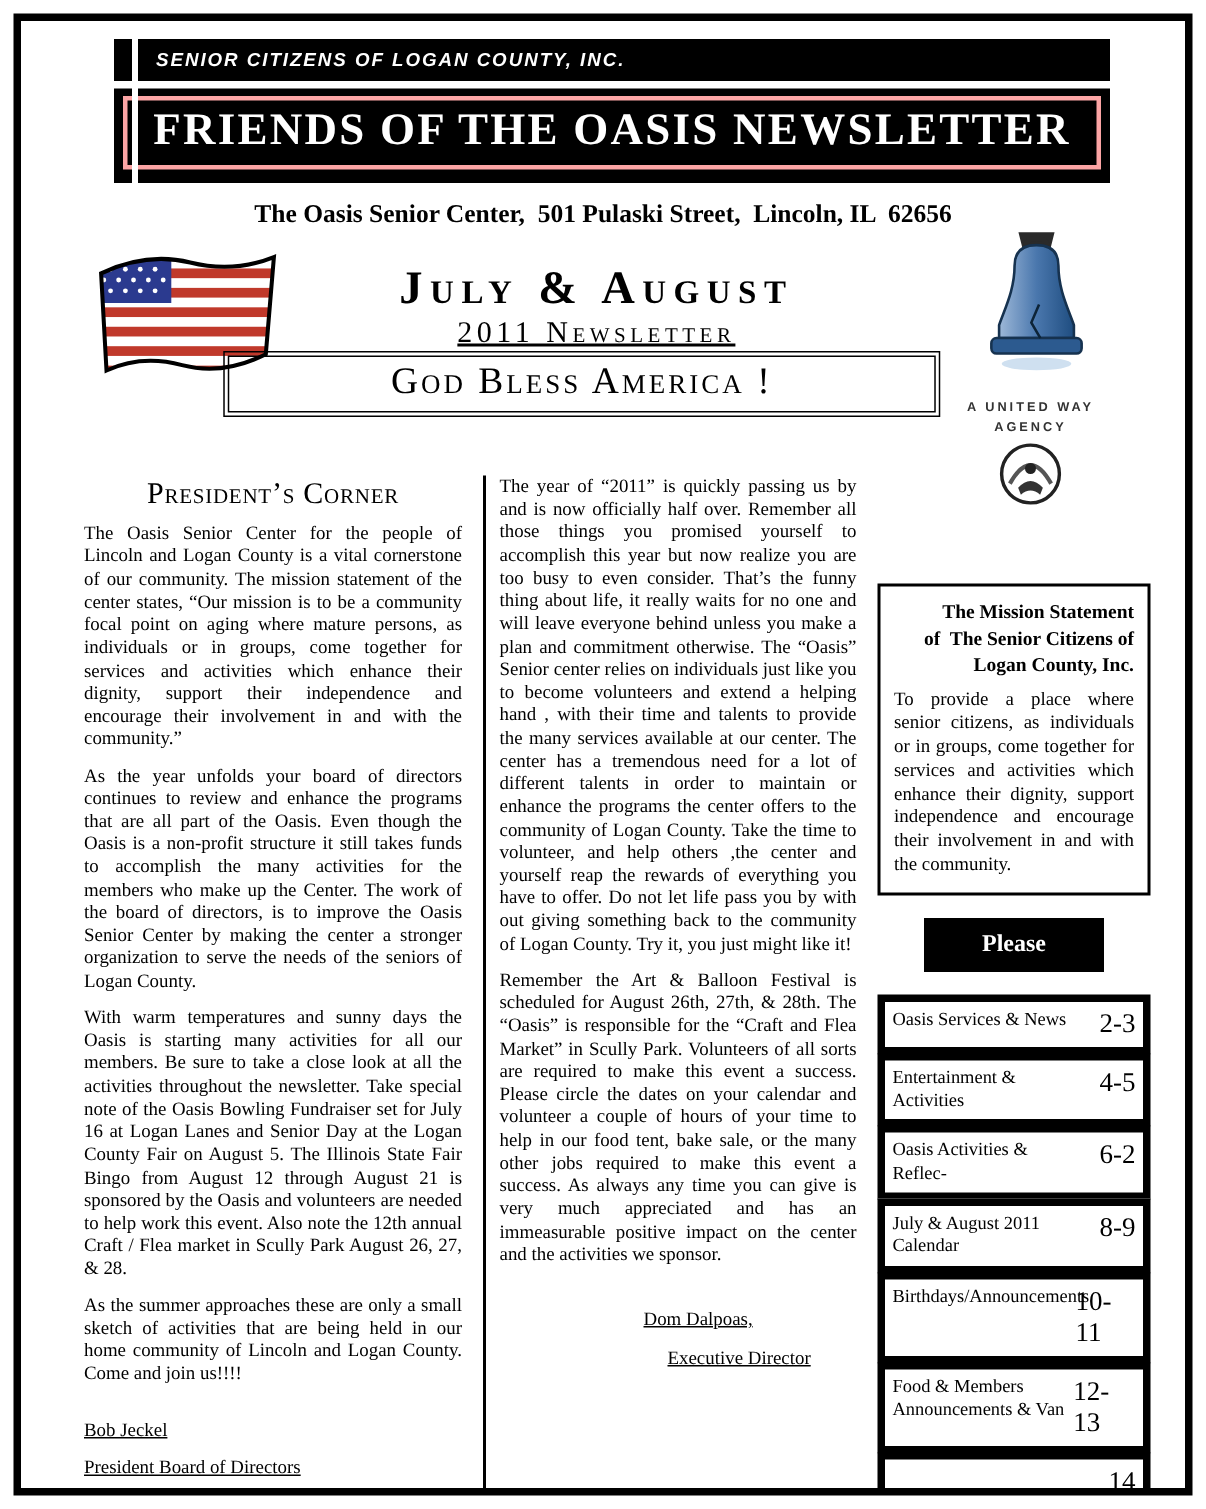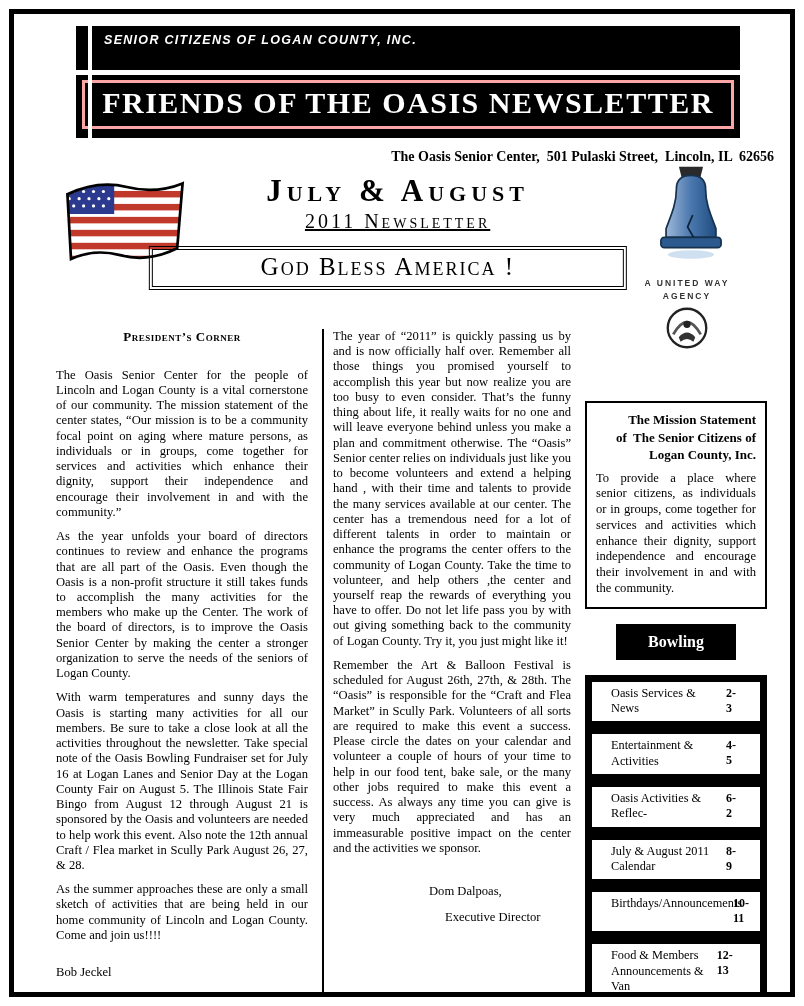--- a/index.html
+++ b/index.html
@@ -10,40 +10,40 @@
     margin:0 auto;
   }
   .frame {
     height:100%; border:5px solid #000; padding:10px 16px;
     position:relative; overflow:hidden; background:#fff;
   }
 
   
   .mast { position:relative; margin:2px 34px 0 46px; }
   .mast-org {
-    background:#000; color:#fff; padding:7px 10px 23px 28px;
+    background:#000; color:#fff; padding:7px 10px 7px 28px;
     font-family:"Liberation Sans", sans-serif; font-style:italic; font-weight:bold;
     font-size:12.5px; letter-spacing:1.3px;
   }
   .mast-main { background:#000; margin-top:5px; padding:5px 6px 9px 6px; }
   .mast-title-box {
     border:3px solid #fca5a5; padding:3px 0 6px; text-align:center; color:#fff;
     font-weight:bold; font-size:30px; letter-spacing:1.5px; white-space:nowrap;
   }
   .mast-vline { position:absolute; left:12px; top:-2px; bottom:-2px; width:4px; background:#fff; }
 
   .address {
-    text-align:right; font-weight:bold; font-size:14px; margin-top:11px;
+    text-align:center; font-weight:bold; font-size:17px; margin-top:11px;
     white-space:pre-wrap;
   }
 
   
   .hero { position:relative; height:152px; margin-top:4px; }
   .flag { position:absolute; left:32px; top:8px; }
-  .hero-center { position:absolute; left:50%; transform:translateX(-51%); top:4px; text-align:center; width:440px; }
+  .hero-center { position:absolute; left:50%; transform:translateX(-51%); top:17px; text-align:center; width:440px; }
   .issue-title { font-variant:small-caps; font-weight:bold; font-size:31px; letter-spacing:5px; }
   .issue-sub { font-variant:small-caps; font-size:20px; letter-spacing:3px; margin-top:1px;text-decoration:underline; }
   .god-bless {
     position:absolute; left:50%; transform:translateX(-53%); top:80px; width:472px;
     border:1px solid #000; outline:1px solid #000; outline-offset:2px;
     text-align:center; padding:3px 0 5px;
     font-variant:small-caps; font-size:25px; letter-spacing:2px;
   }
   .bell { position:absolute; right:40px; top:-6px; }
   .united-way {
@@ -52,55 +52,55 @@
   .uw-label {
     font-family:"Liberation Sans", sans-serif; font-size:8.5px; letter-spacing:2px;
     color:#333; font-weight:bold; line-height:1.5;
   }
   .uw-logo { margin-top:3px; }
 
   
   .columns { display:flex; margin:8px 0 0 26px; min-height:690px; }
   .col { font-size:12.6px; line-height:1.21; }
   .col-h {
-    text-align:center; font-weight:bold; font-size:13px; font-variant:small-caps;
-    letter-spacing:.5px; margin:0 0 23px;
+    text-align:center; font-weight:normal; font-size:20px; font-variant:small-caps;
+    letter-spacing:.5px; margin:0 0 7px;
   }
   .col p { margin:0 0 9px; text-align:justify; }
   .col1 { width:252px; }
   .vdiv { width:2px; background:#000; margin:0 9px 0 14px; }
   .col2 { width:238px; }
   .col3 { width:182px; margin-left:14px; font-size:12.6px; }
 
-  .sig { margin-top:22px; }
+  .sig { margin-top:22px;text-decoration:underline; }
   .sig div { margin-top:10px; }
   .sig-director { margin-top:28px; }
   .sig-director .sig-name { padding-left:96px; }
   .sig-director .sig-title { padding-left:112px; margin-top:11px; }
 
   
   .mission-box { border:2px solid #000; padding:8px 9px 10px; margin-top:72px; }
   .mission-title { font-weight:bold; font-size:13px; text-align:right; white-space:pre-wrap; line-height:1.35; }
   .mission-body { margin-top:7px; text-align:justify; line-height:1.25; }
 
   .inside-box {
     width:120px; margin:15px auto 0; background:#000; color:#fff;
     text-align:center; padding:9px 0; font-size:16px; font-weight:bold;
     box-shadow:inset 0 0 0 1px #000, inset 0 0 0 2px #000;
   }
 
   .toc { margin-top:15px; }
   .toc-row {
     display:flex; justify-content:space-between; align-items:flex-start;
-    border:7px solid #000000; margin-top:-1px; padding:4px 19px 5px; min-height:26px;
+    border:5px solid #000000; margin-top:-1px; padding:4px 5px 5px; min-height:26px;
     background:#fff;
   }
   .toc-row:first-child { margin-top:0; }
   .toc-label { width:118px; font-size:12.3px; line-height:1.25; }
-  .toc-page { font-weight:bold; font-size:12px; padding-left:4px; }
+  .toc-page { font-weight:normal; font-size:18px; padding-left:4px; }
 </style>
 </head>
 <body>
 
 <div class="page">
   <div class="frame">
 
     <div class="mast">
       <div class="mast-org">SENIOR CITIZENS OF LOGAN COUNTY, INC.</div>
       <div class="mast-main">
@@ -220,21 +220,21 @@
 
       <div class="col3">
 
         <div class="mission-box">
           <div class="mission-title">The Mission Statement</div>
           <div class="mission-title">of  The Senior Citizens of</div>
           <div class="mission-title">Logan County, Inc.</div>
           <div class="mission-body">To provide a place where senior citizens, as individuals or in groups, come together for services and activities which enhance their dignity, support independence and encourage their involvement in and with the community.</div>
         </div>
 
-        <div class="inside-box">Bowling</div>
+        <div class="inside-box">Please</div>
 
         <div class="toc">
           <div class="toc-row">
             <span class="toc-label">Oasis Services &amp; News</span>
             <span class="toc-page">2-3</span>
           </div>
           <div class="toc-row">
             <span class="toc-label">Entertainment &amp; Activities</span>
             <span class="toc-page">4-5</span>
           </div>

